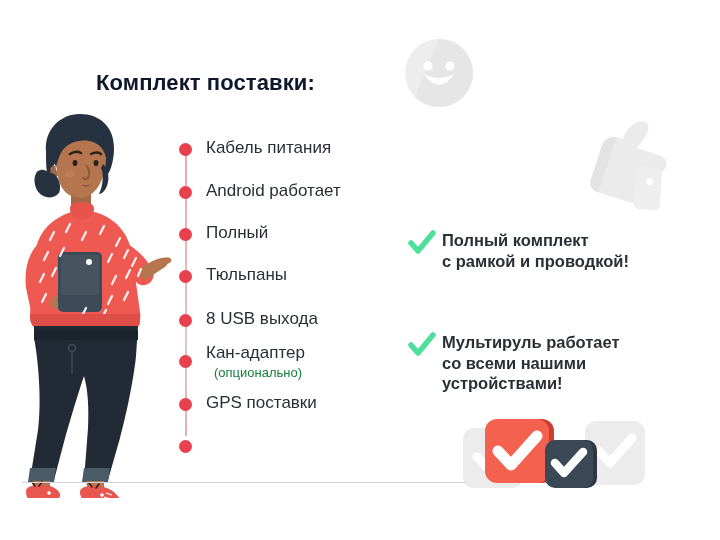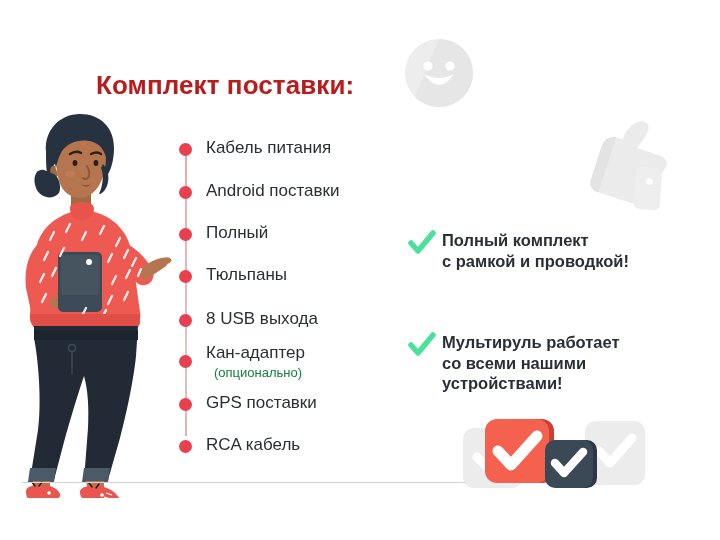--- a/index.html
+++ b/index.html
@@ -23,23 +23,23 @@
 
   #smiley-deco { left: 404px; top: 38px; width: 70px; height: 70px; }
   #thumbs-deco { left: 578px; top: 113px; width: 106px; height: 100px; }
   #checks-deco { left: 463px; top: 405px; width: 182px; height: 92px; }
 
   
   #page-title {
     position: absolute;
     left: 96px;
     top: 70px;
-    font-size: 26px;
+    font-size: 22px;
     font-weight: bold;
-    color: #b91c1c;
+    color: #0f172a;
     letter-spacing: .1px;
     white-space: nowrap;
     text-align: right;
   }
 
   
   #kit-list {
     position: absolute;
     left: 176px;
     top: 130px;
@@ -304,40 +304,39 @@
 
   <div id="page-title">Комплект поставки:</div>
 
   <div id="kit-list">
     <div id="timeline-line"></div>
 
     <div class="kit-dot" style="top:13px"></div>
     <div class="kit-label" style="top:9px">Кабель питания</div>
 
     <div class="kit-dot" style="top:56px"></div>
-    <div class="kit-label" style="top:52px">Android поставки</div>
+    <div class="kit-label" style="top:52px">Android работает</div>
 
     <div class="kit-dot" style="top:98px"></div>
     <div class="kit-label" style="top:94px">Полный</div>
 
     <div class="kit-dot" style="top:140px"></div>
     <div class="kit-label" style="top:136px">Тюльпаны</div>
 
     <div class="kit-dot" style="top:184px"></div>
     <div class="kit-label" style="top:180px">8 USB выхода</div>
 
     <div class="kit-dot" style="top:225px"></div>
     <div class="kit-label" style="top:214px">Кан-адаптер</div>
     <div class="kit-sub" style="top:235px">(опционально)</div>
 
     <div class="kit-dot" style="top:268px"></div>
     <div class="kit-label" style="top:264px">GPS поставки</div>
 
     <div class="kit-dot" style="top:310px"></div>
-    <div class="kit-label" style="top:306px">RCA кабель</div>
   </div>
 
   <div class="benefit" id="benefit-0">
     <span class="benefit-check">
       <svg viewBox="0 0 28 26" width="28" height="26">
         <path d="M3 13 L10 21 L25 3" stroke="#4ce09a" stroke-width="5.5" fill="none" stroke-linecap="round" stroke-linejoin="round"></path>
       </svg>
     </span>
     <span class="benefit-text">Полный комплект
 с рамкой и проводкой!</span>

